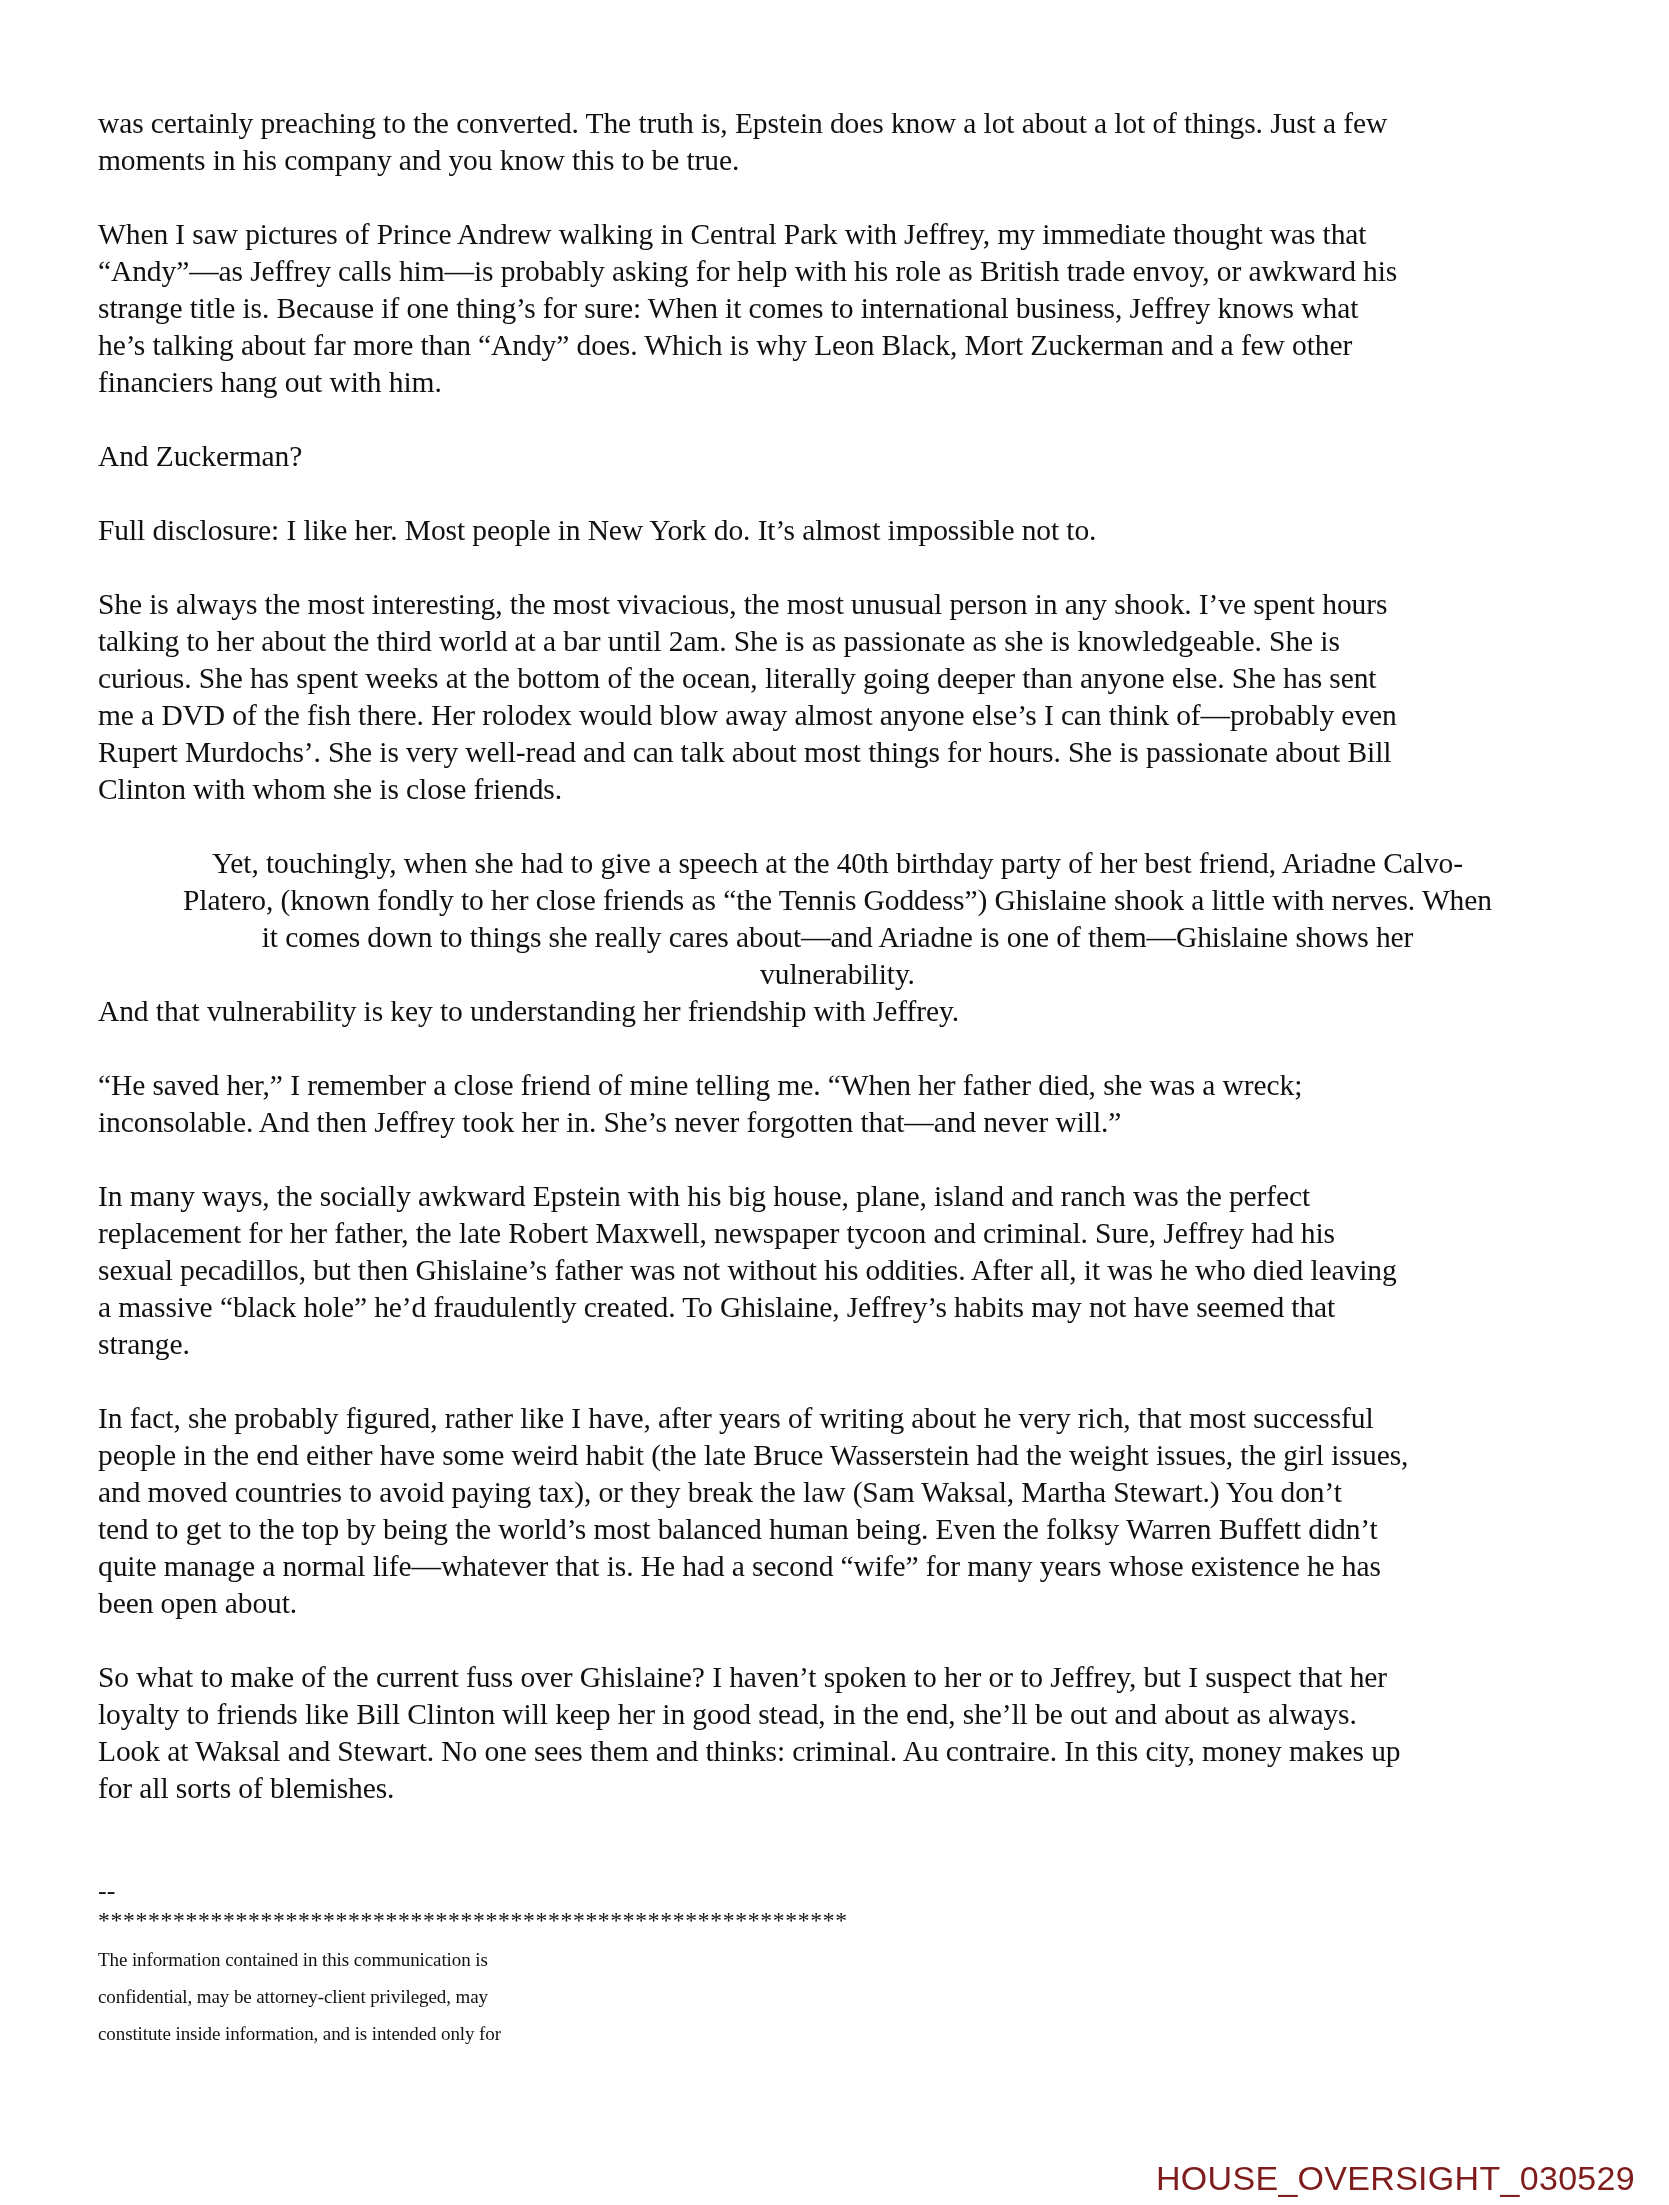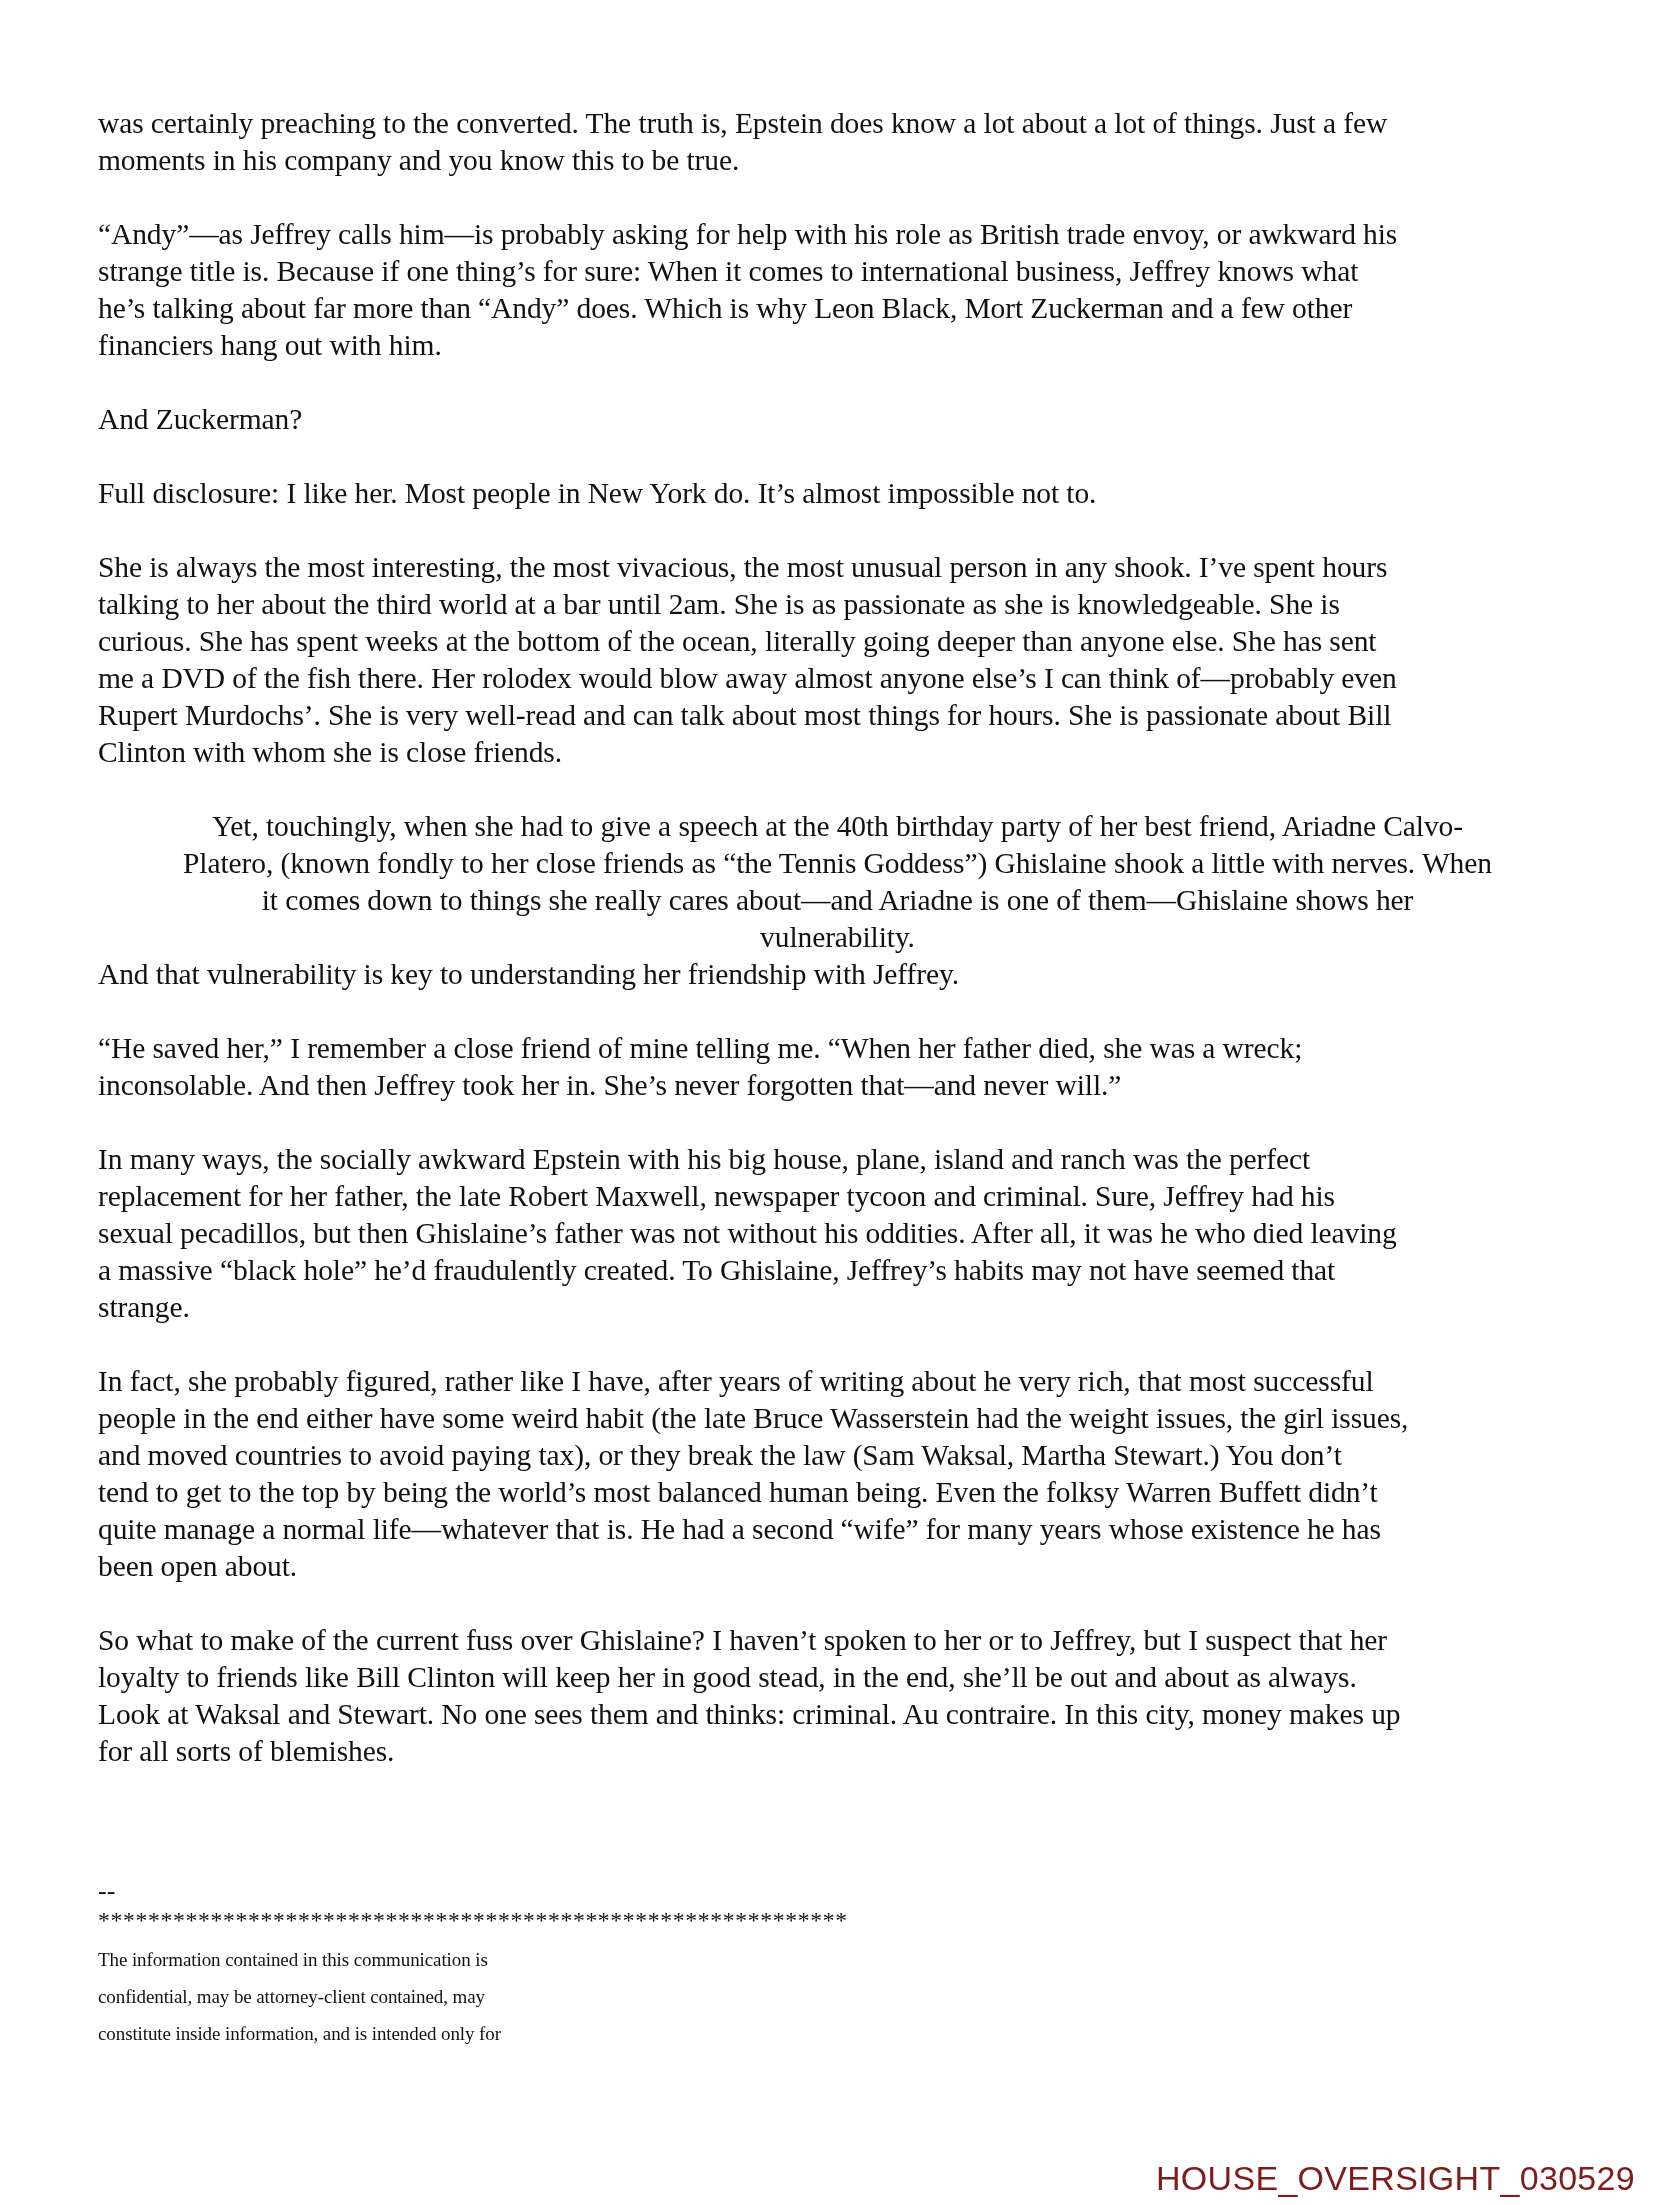--- a/index.html
+++ b/index.html
@@ -33,20 +33,21 @@
 <div class="page">
 
   <div class="body-text">
 
     <div class="para">
       <span class="line">was certainly preaching to the converted. The truth is, Epstein does know a lot about a lot of things. Just a few</span>
       <span class="line">moments in his company and you know this to be true.</span>
     </div>
 
     <div class="para">
+      <span class="line">When I saw pictures of Prince Andrew walking in Central Park with Jeffrey, my immediate thought was that</span>
       <span class="line">“Andy”—as Jeffrey calls him—is probably asking for help with his role as British trade envoy, or awkward his</span>
       <span class="line">strange title is. Because if one thing’s for sure: When it comes to international business, Jeffrey knows what</span>
       <span class="line">he’s talking about far more than “Andy” does. Which is why Leon Black, Mort Zuckerman and a few other</span>
       <span class="line">financiers hang out with him.</span>
     </div>
 
     <div class="para">
       <span class="line">And Zuckerman?</span>
     </div>
 
@@ -102,20 +103,20 @@
       <span class="line">Look at Waksal and Stewart. No one sees them and thinks: criminal. Au contraire. In this city, money makes up</span>
       <span class="line">for all sorts of blemishes.</span>
     </div>
   </div>
 
   <div class="sig">
     <span class="sig-dash">--</span>
     <span class="sig-stars">************************************************************</span>
     <div class="sig-notice">
       <span class="line">The information contained in this communication is</span>
-      <span class="line">confidential, may be attorney-client contained, may</span>
+      <span class="line">confidential, may be attorney-client privileged, may</span>
       <span class="line">constitute inside information, and is intended only for</span>
     </div>
   </div>
 
   <div class="bates">HOUSE_OVERSIGHT_030529</div>
 </div>
 
 
 </body></html>

